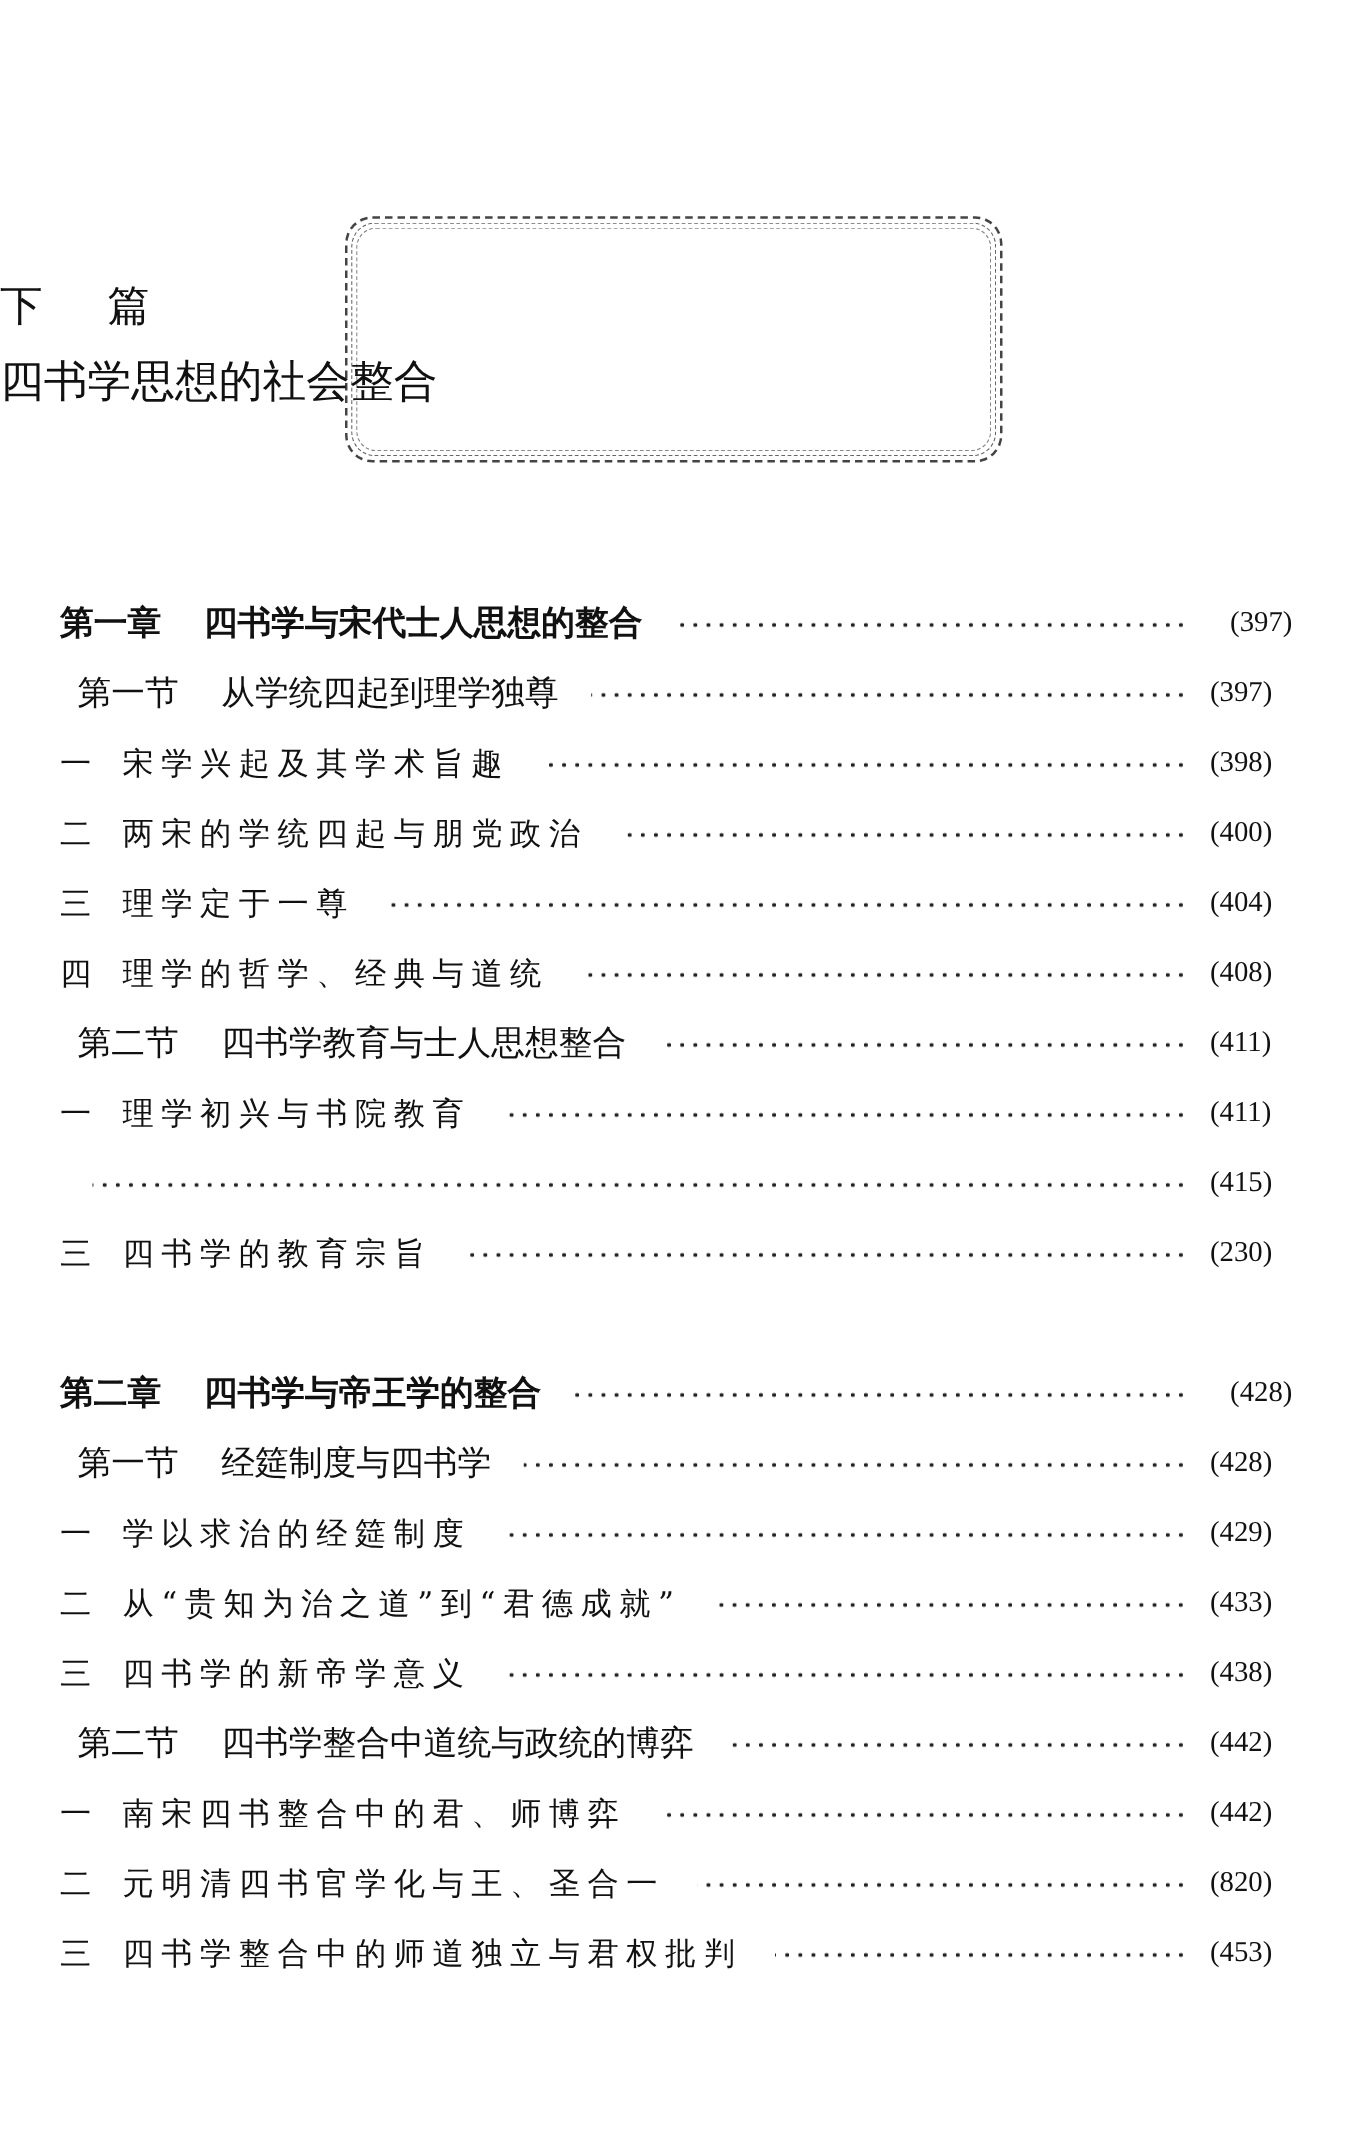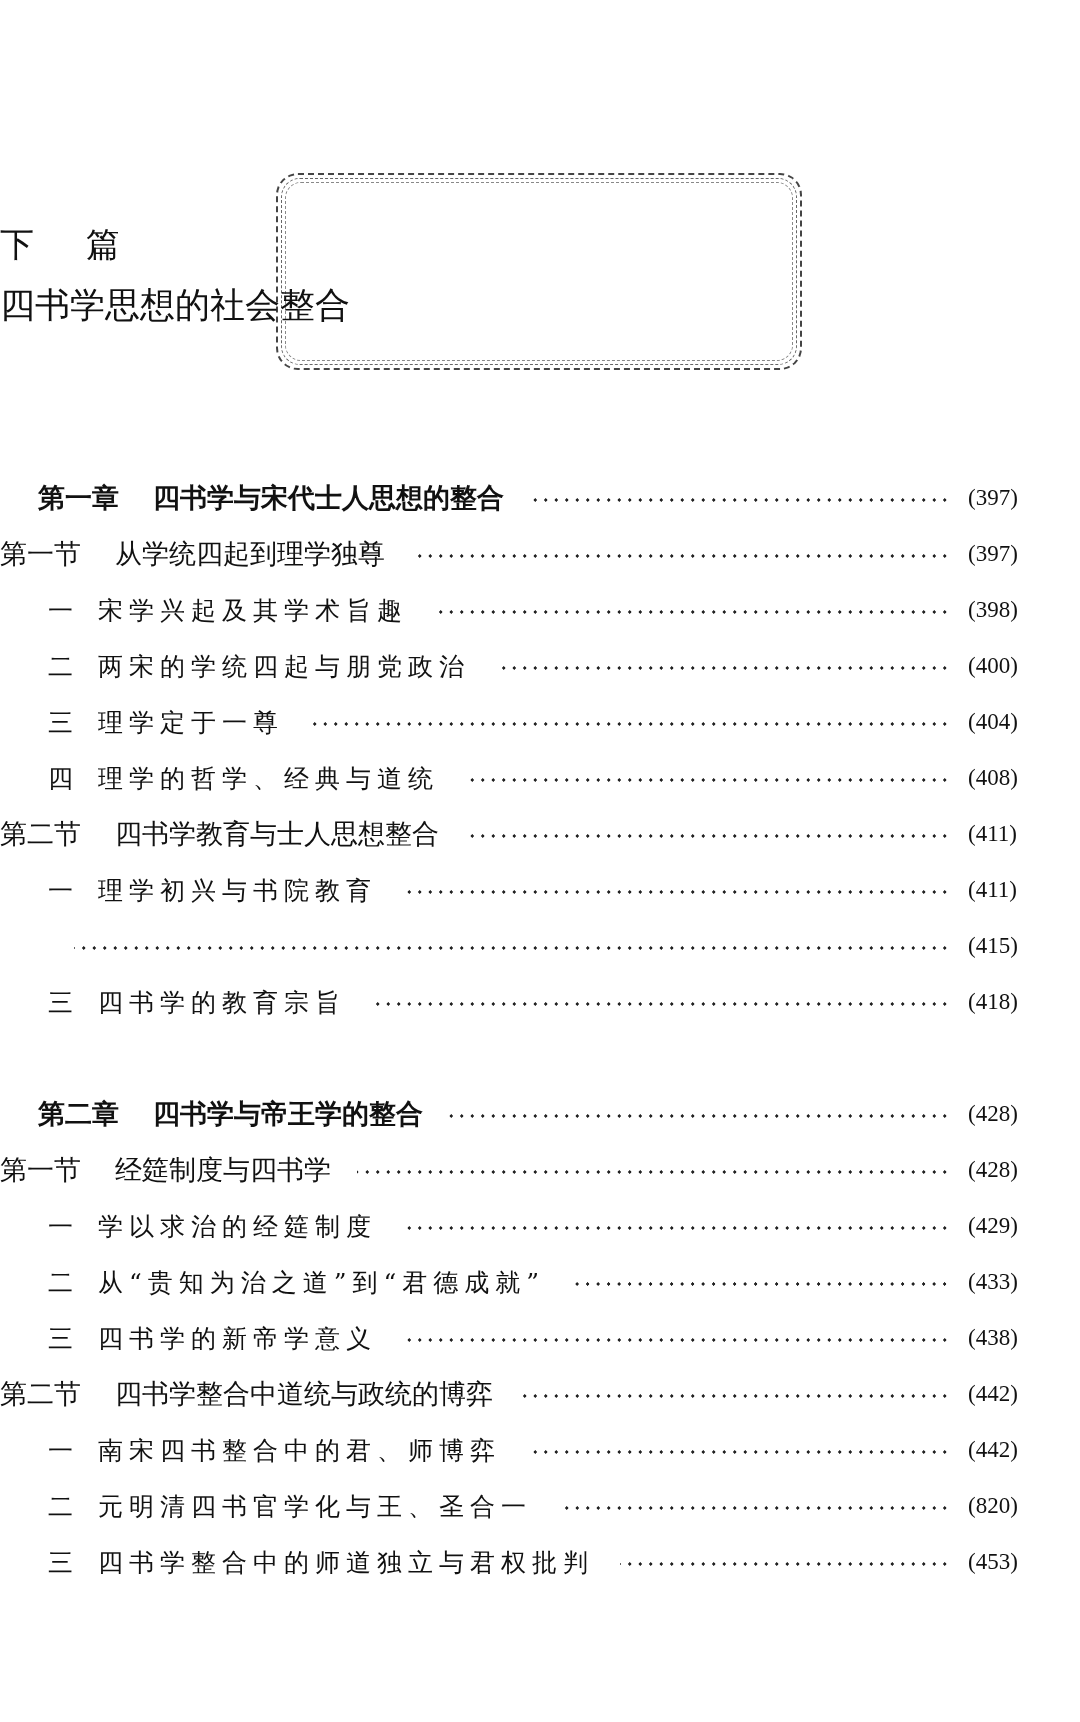--- a/index.html
+++ b/index.html
@@ -92,27 +92,27 @@
   }
   .toc-row .page {
     flex: 0 0 auto;
     width: 82px;
     font-family: "Liberation Serif", "DejaVu Serif", serif;
     font-size: 23px;
     margin-right: 30px;
     white-space: nowrap;
   }
 
-  .row-chapter { padding-left: 38px; }
+  .row-chapter { padding-left: 48px; text-align: center; }
   .row-chapter .label {
     font-family: "DejaVu Sans", "Liberation Sans", sans-serif;
     font-weight: bold;
     font-size: 27px;
   }
-  .row-section { }
+  .row-section { padding-left: 62px; }
   .row-section .label {
     font-family: "DejaVu Serif", "Liberation Serif", serif;
     font-size: 27px;
   }
   .row-sub { padding-left: 48px; }
   .row-sub .label {
     font-family: "DejaVu Serif", "Liberation Serif", serif;
     font-size: 25px;
     letter-spacing: 6px;
   }
@@ -174,21 +174,21 @@
       <span class="leader"></span>
       <span class="page">(411)</span>
     </div>
     <div class="toc-row row-sub">
       <span class="leader"></span>
       <span class="page">(415)</span>
     </div>
     <div class="toc-row row-sub">
       <span class="label"><span class="num">三</span><span>四书学的教育宗旨</span></span>
       <span class="leader"></span>
-      <span class="page">(418)</span>
+      <span class="page">(230)</span>
     </div>
   </div>
 
   <div class="chapter-group">
     <div class="toc-row row-chapter">
       <span class="label"><span class="num">第二章</span><span>四书学与帝王学的整合</span></span>
       <span class="leader"></span>
       <span class="page">(428)</span>
     </div>
 

